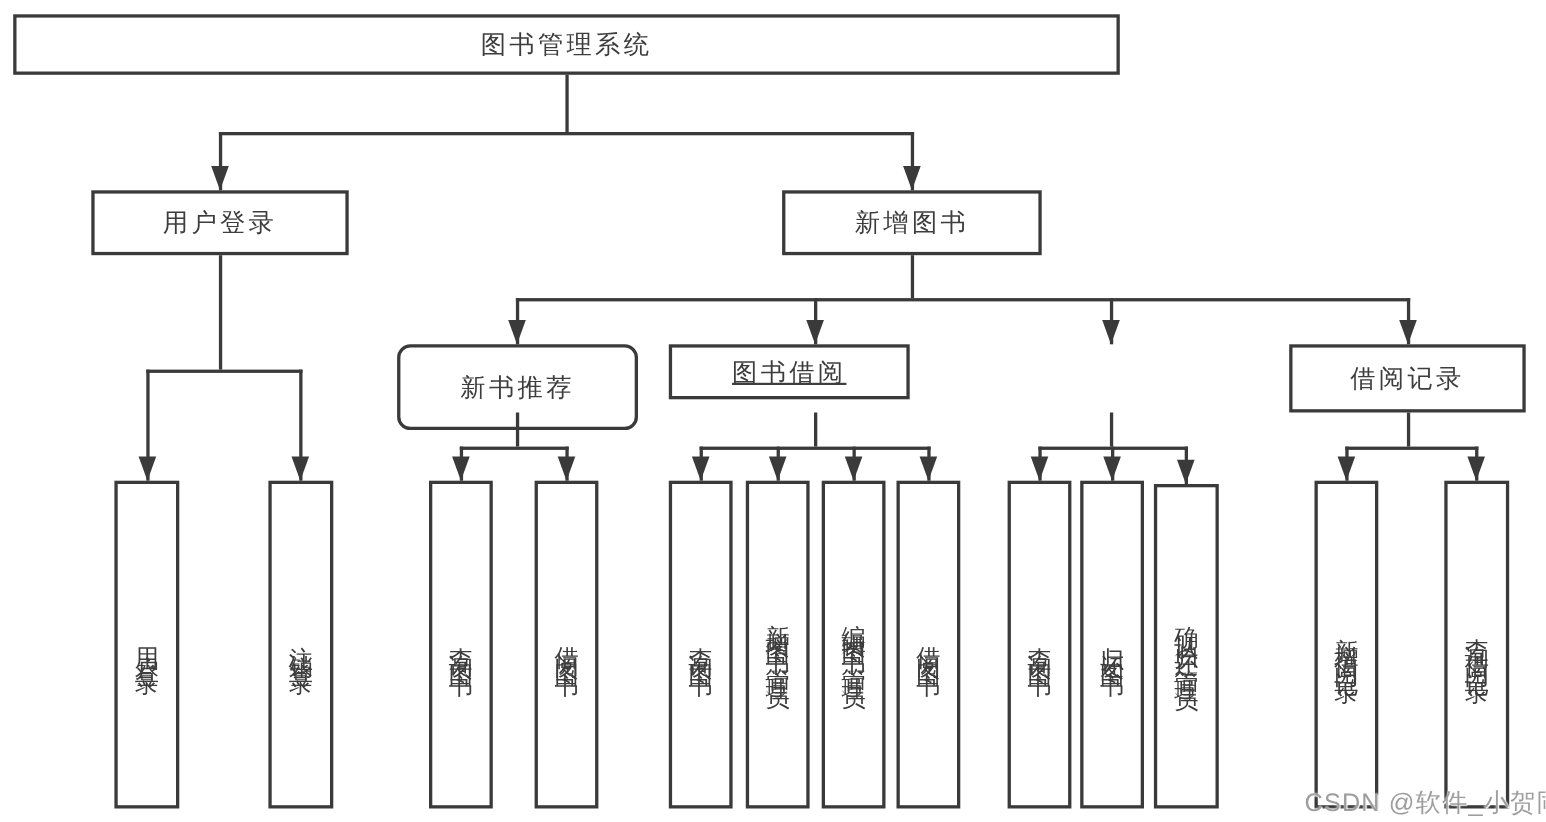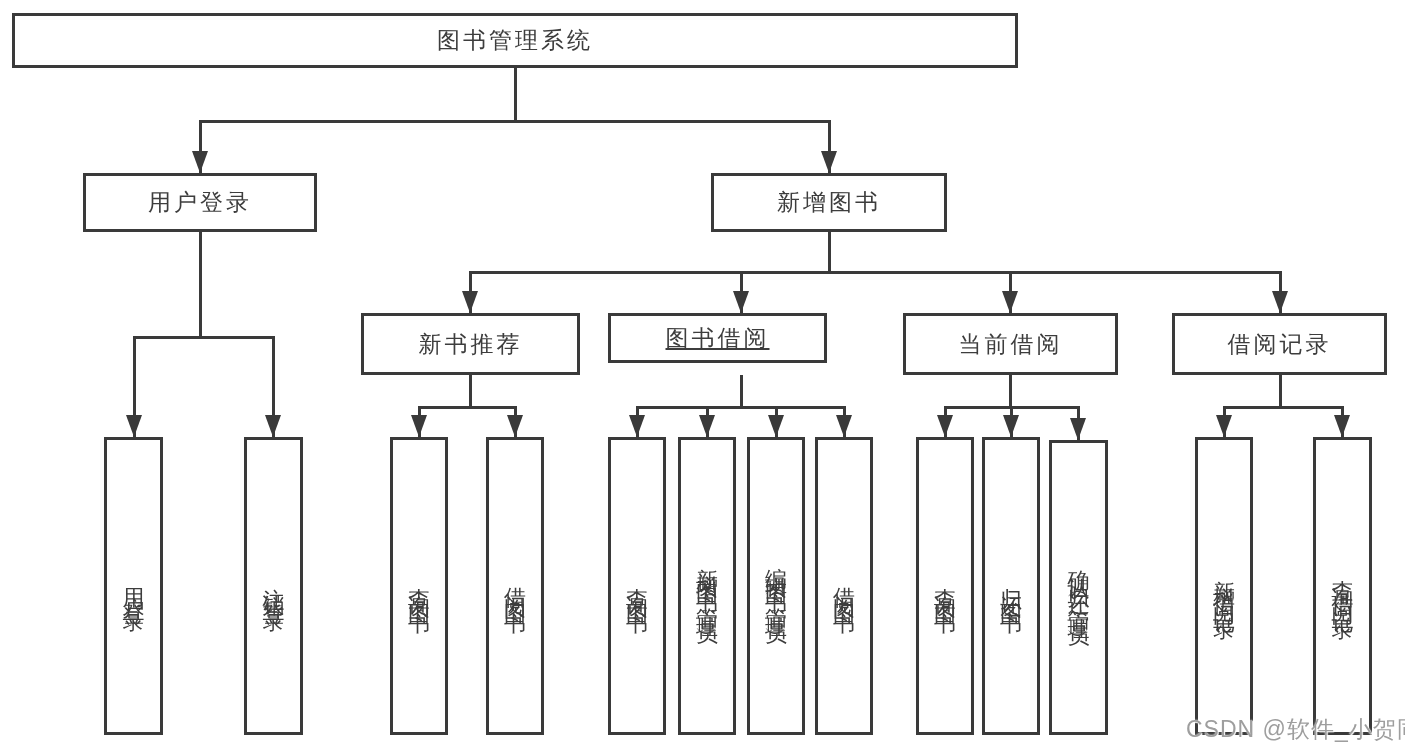--- a/index.html
+++ b/index.html
@@ -75,23 +75,22 @@
 </head>
 <body>
 
 <div id="canvas">
 
   <div class="box h" style="left:12px; top:13px; width:1006px; height:55px;">图书管理系统</div>
 
   <div class="box h" style="left:83px; top:173px; width:234px; height:59px;">用户登录</div>
   <div class="box h" style="left:711px; top:173px; width:236px; height:59px;">新增图书</div>
 
-  <div class="box h" style="left:361px; top:313px; width:219px; height:62px;">新书推荐</div>
+  <div class="box h" style="left:361px; top:313px; width:219px; height:78px;border-radius:12px;">新书推荐</div>
   <div class="box h" style="left:608px; top:313px; width:219px; height:50px;text-decoration:underline;">图书借阅</div>
-  <div class="box h" style="left:903px; top:313px; width:215px; height:62px;">当前借阅</div>
   <div class="box h" style="left:1172px; top:313px; width:215px; height:62px;">借阅记录</div>
 
   <div class="box v" style="left:104px; top:437px; width:59px; height:298px;">用户登录</div>
   <div class="box v" style="left:244px; top:437px; width:59px; height:298px;">注销登录</div>
 
   <div class="box v" style="left:390px; top:437px; width:58px; height:298px;">查询图书</div>
   <div class="box v" style="left:486px; top:437px; width:58px; height:298px;">借阅图书</div>
 
   <div class="box v" style="left:608px; top:437px; width:58px; height:298px;">查询图书</div>
   <div class="box v" style="left:678px; top:437px; width:58px; height:298px;">新增图书（管理员）</div>

